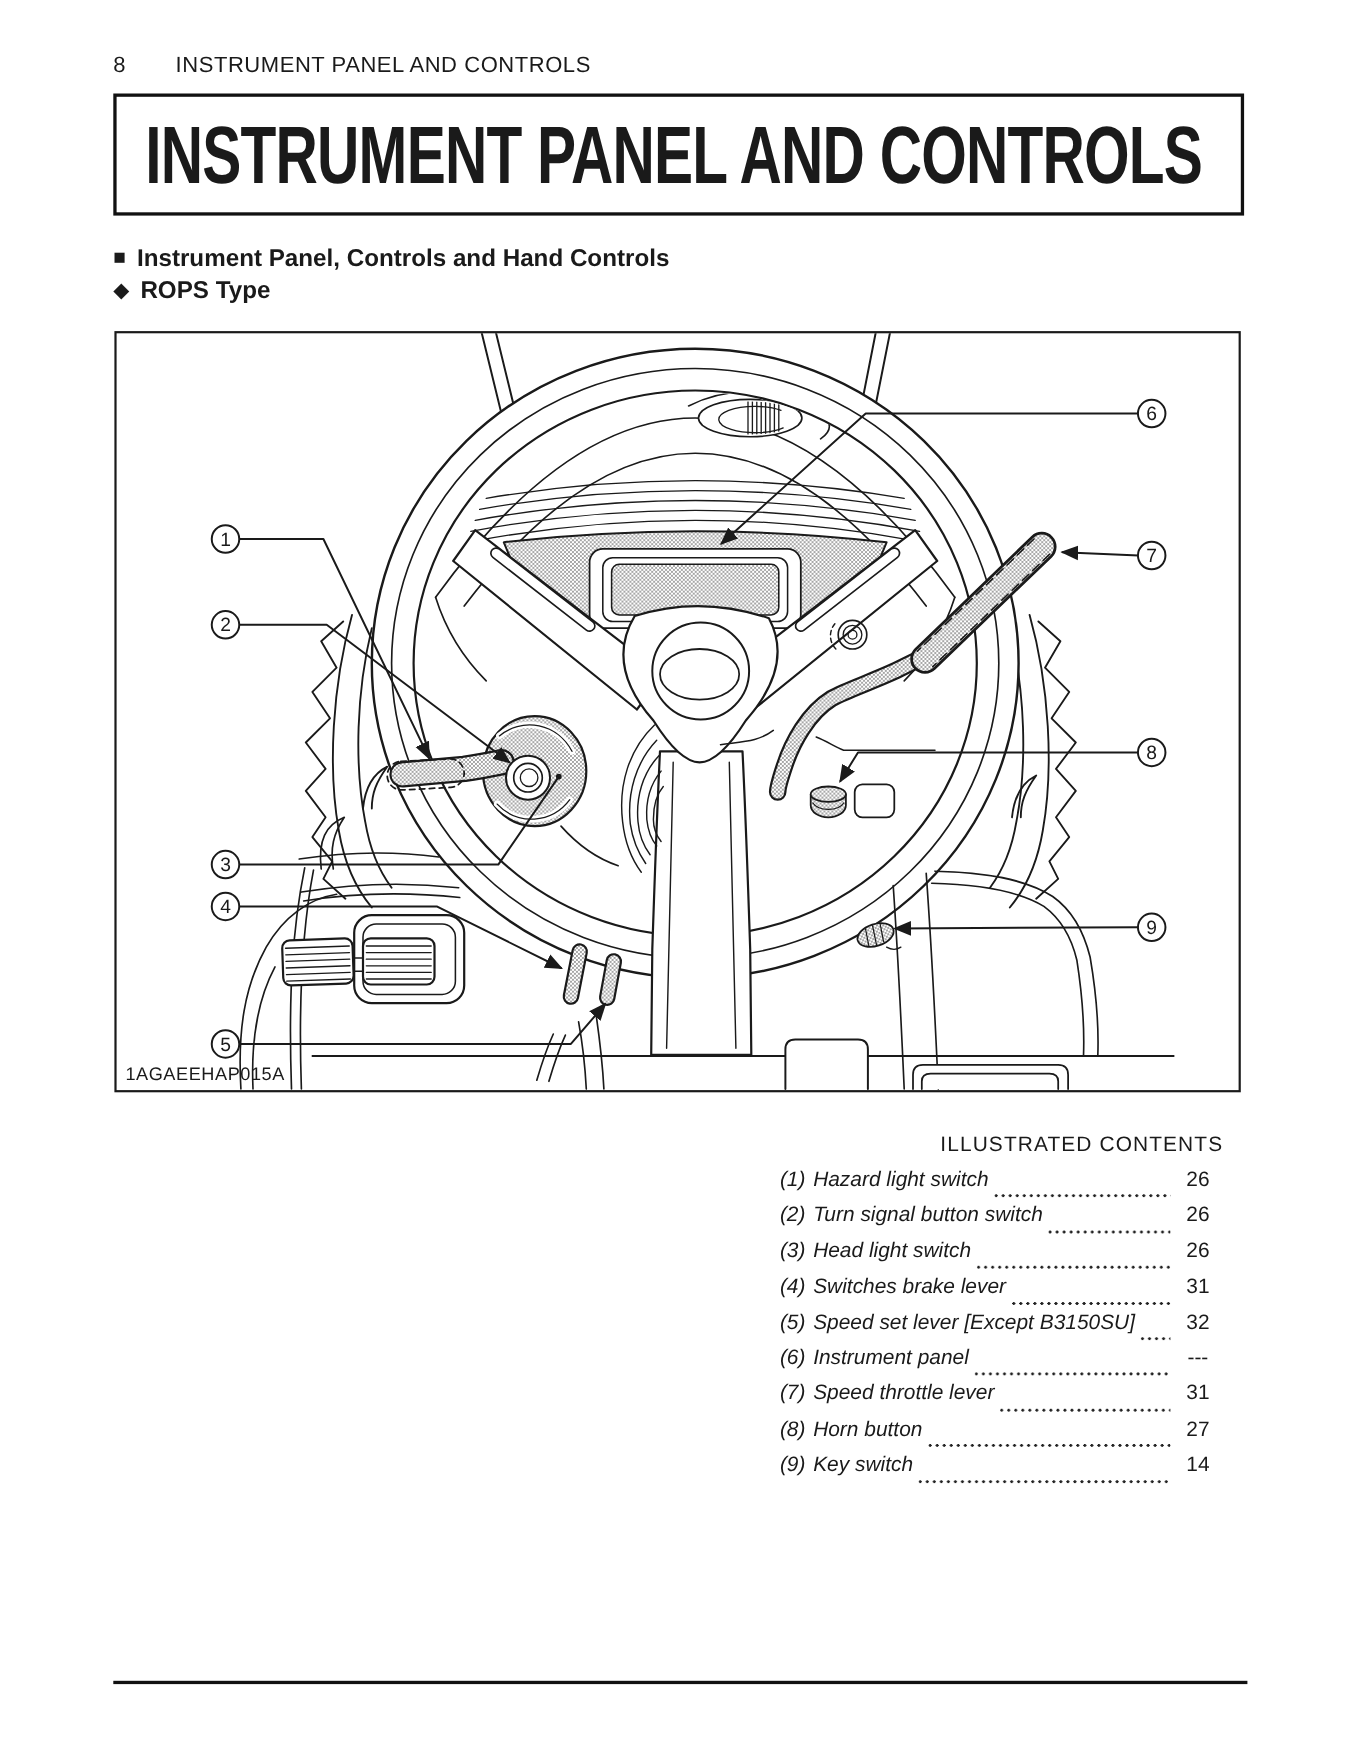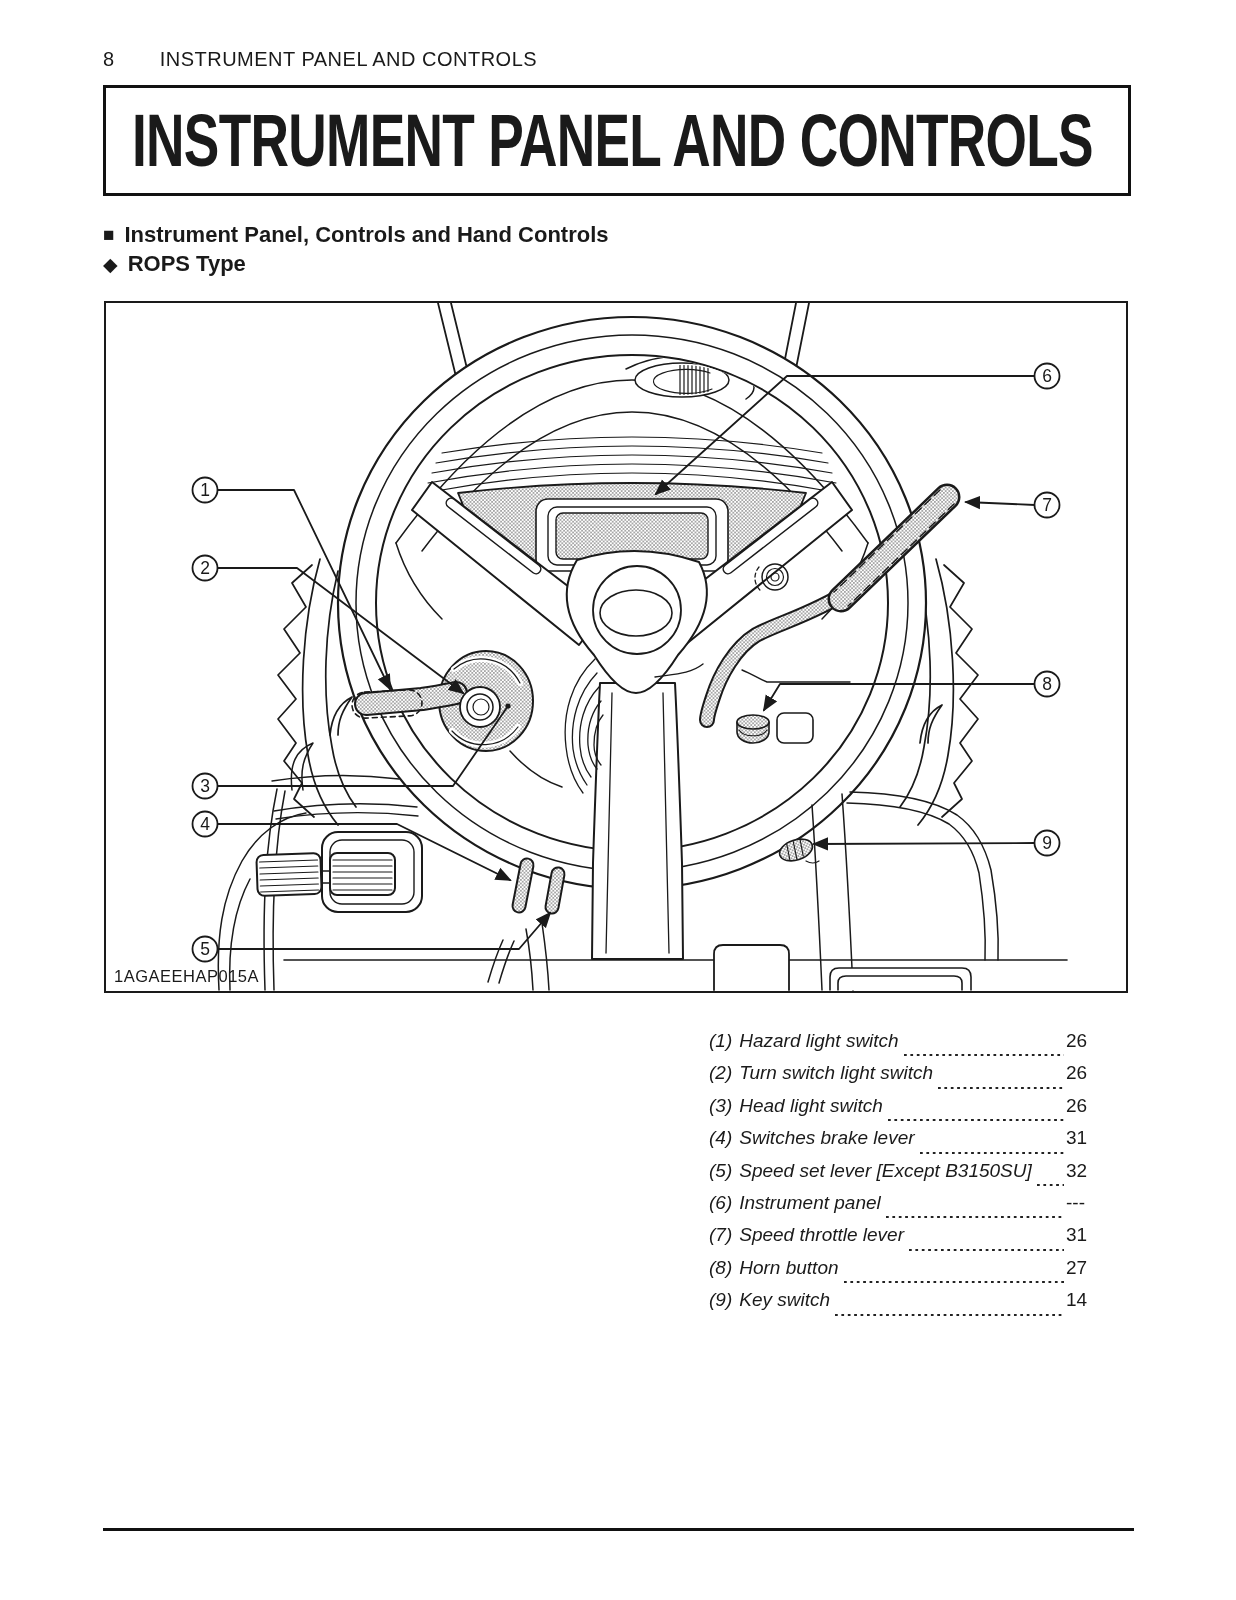--- a/index.html
+++ b/index.html
@@ -28,21 +28,21 @@
 
   
   #toc{left:709px;top:1030px;width:403px;}
   #toc-title{text-align:right;font-size:19px;letter-spacing:1px;margin-bottom:10px;}
   .toc-row{display:flex;align-items:baseline;height:32.4px;font-size:19px;font-style:italic;}
   .toc-row .num{margin-right:7px;white-space:nowrap;}
   .toc-row .label{white-space:nowrap;}
   .toc-dots{flex:1;height:6px;align-self:flex-end;margin:0 2px 4px 5px;
             background-image:radial-gradient(circle at 1.6px 3px,#222 1.25px,transparent 1.5px);
             background-size:6.4px 6px;background-repeat:repeat-x;}
-  .toc-row .pg{width:46px;text-align:left;font-style:normal;white-space:nowrap;}
+  .toc-row .pg{width:46px;text-align:center;font-style:normal;white-space:nowrap;}
 
   
   #bottom-rule{left:103px;top:1528px;width:1031px;height:3px;background:#111;}
 
   svg text.callout-num{font-family:"Liberation Sans","DejaVu Sans",sans-serif;font-size:17.5px;fill:#1a1a1a;}
   svg text.figcode{font-family:"Liberation Sans","DejaVu Sans",sans-serif;font-size:16.5px;fill:#1a1a1a;letter-spacing:.5px;}
 </style>
 </head>
 <body>
 
@@ -329,29 +329,30 @@
       <text class="callout-num" x="941" y="79">6</text>
       <text class="callout-num" x="941" y="208">7</text>
       <text class="callout-num" x="941" y="387">8</text>
       <text class="callout-num" x="941" y="546">9</text>
     </g>
     <text class="figcode" x="8" y="679">1AGAEEHAP015A</text>
   </svg>
   </div>
 
   <div id="toc" class="abs">
+    <div id="toc-title">ILLUSTRATED CONTENTS</div>
     <div class="toc-row">
       <span class="num">(1)</span>
       <span class="label">Hazard light switch</span>
       <span class="toc-dots"></span>
       <span class="pg">26</span>
     </div>
     <div class="toc-row">
       <span class="num">(2)</span>
-      <span class="label">Turn switch light switch</span>
+      <span class="label">Turn signal button switch</span>
       <span class="toc-dots"></span>
       <span class="pg">26</span>
     </div>
     <div class="toc-row">
       <span class="num">(3)</span>
       <span class="label">Head light switch</span>
       <span class="toc-dots"></span>
       <span class="pg">26</span>
     </div>
     <div class="toc-row">

